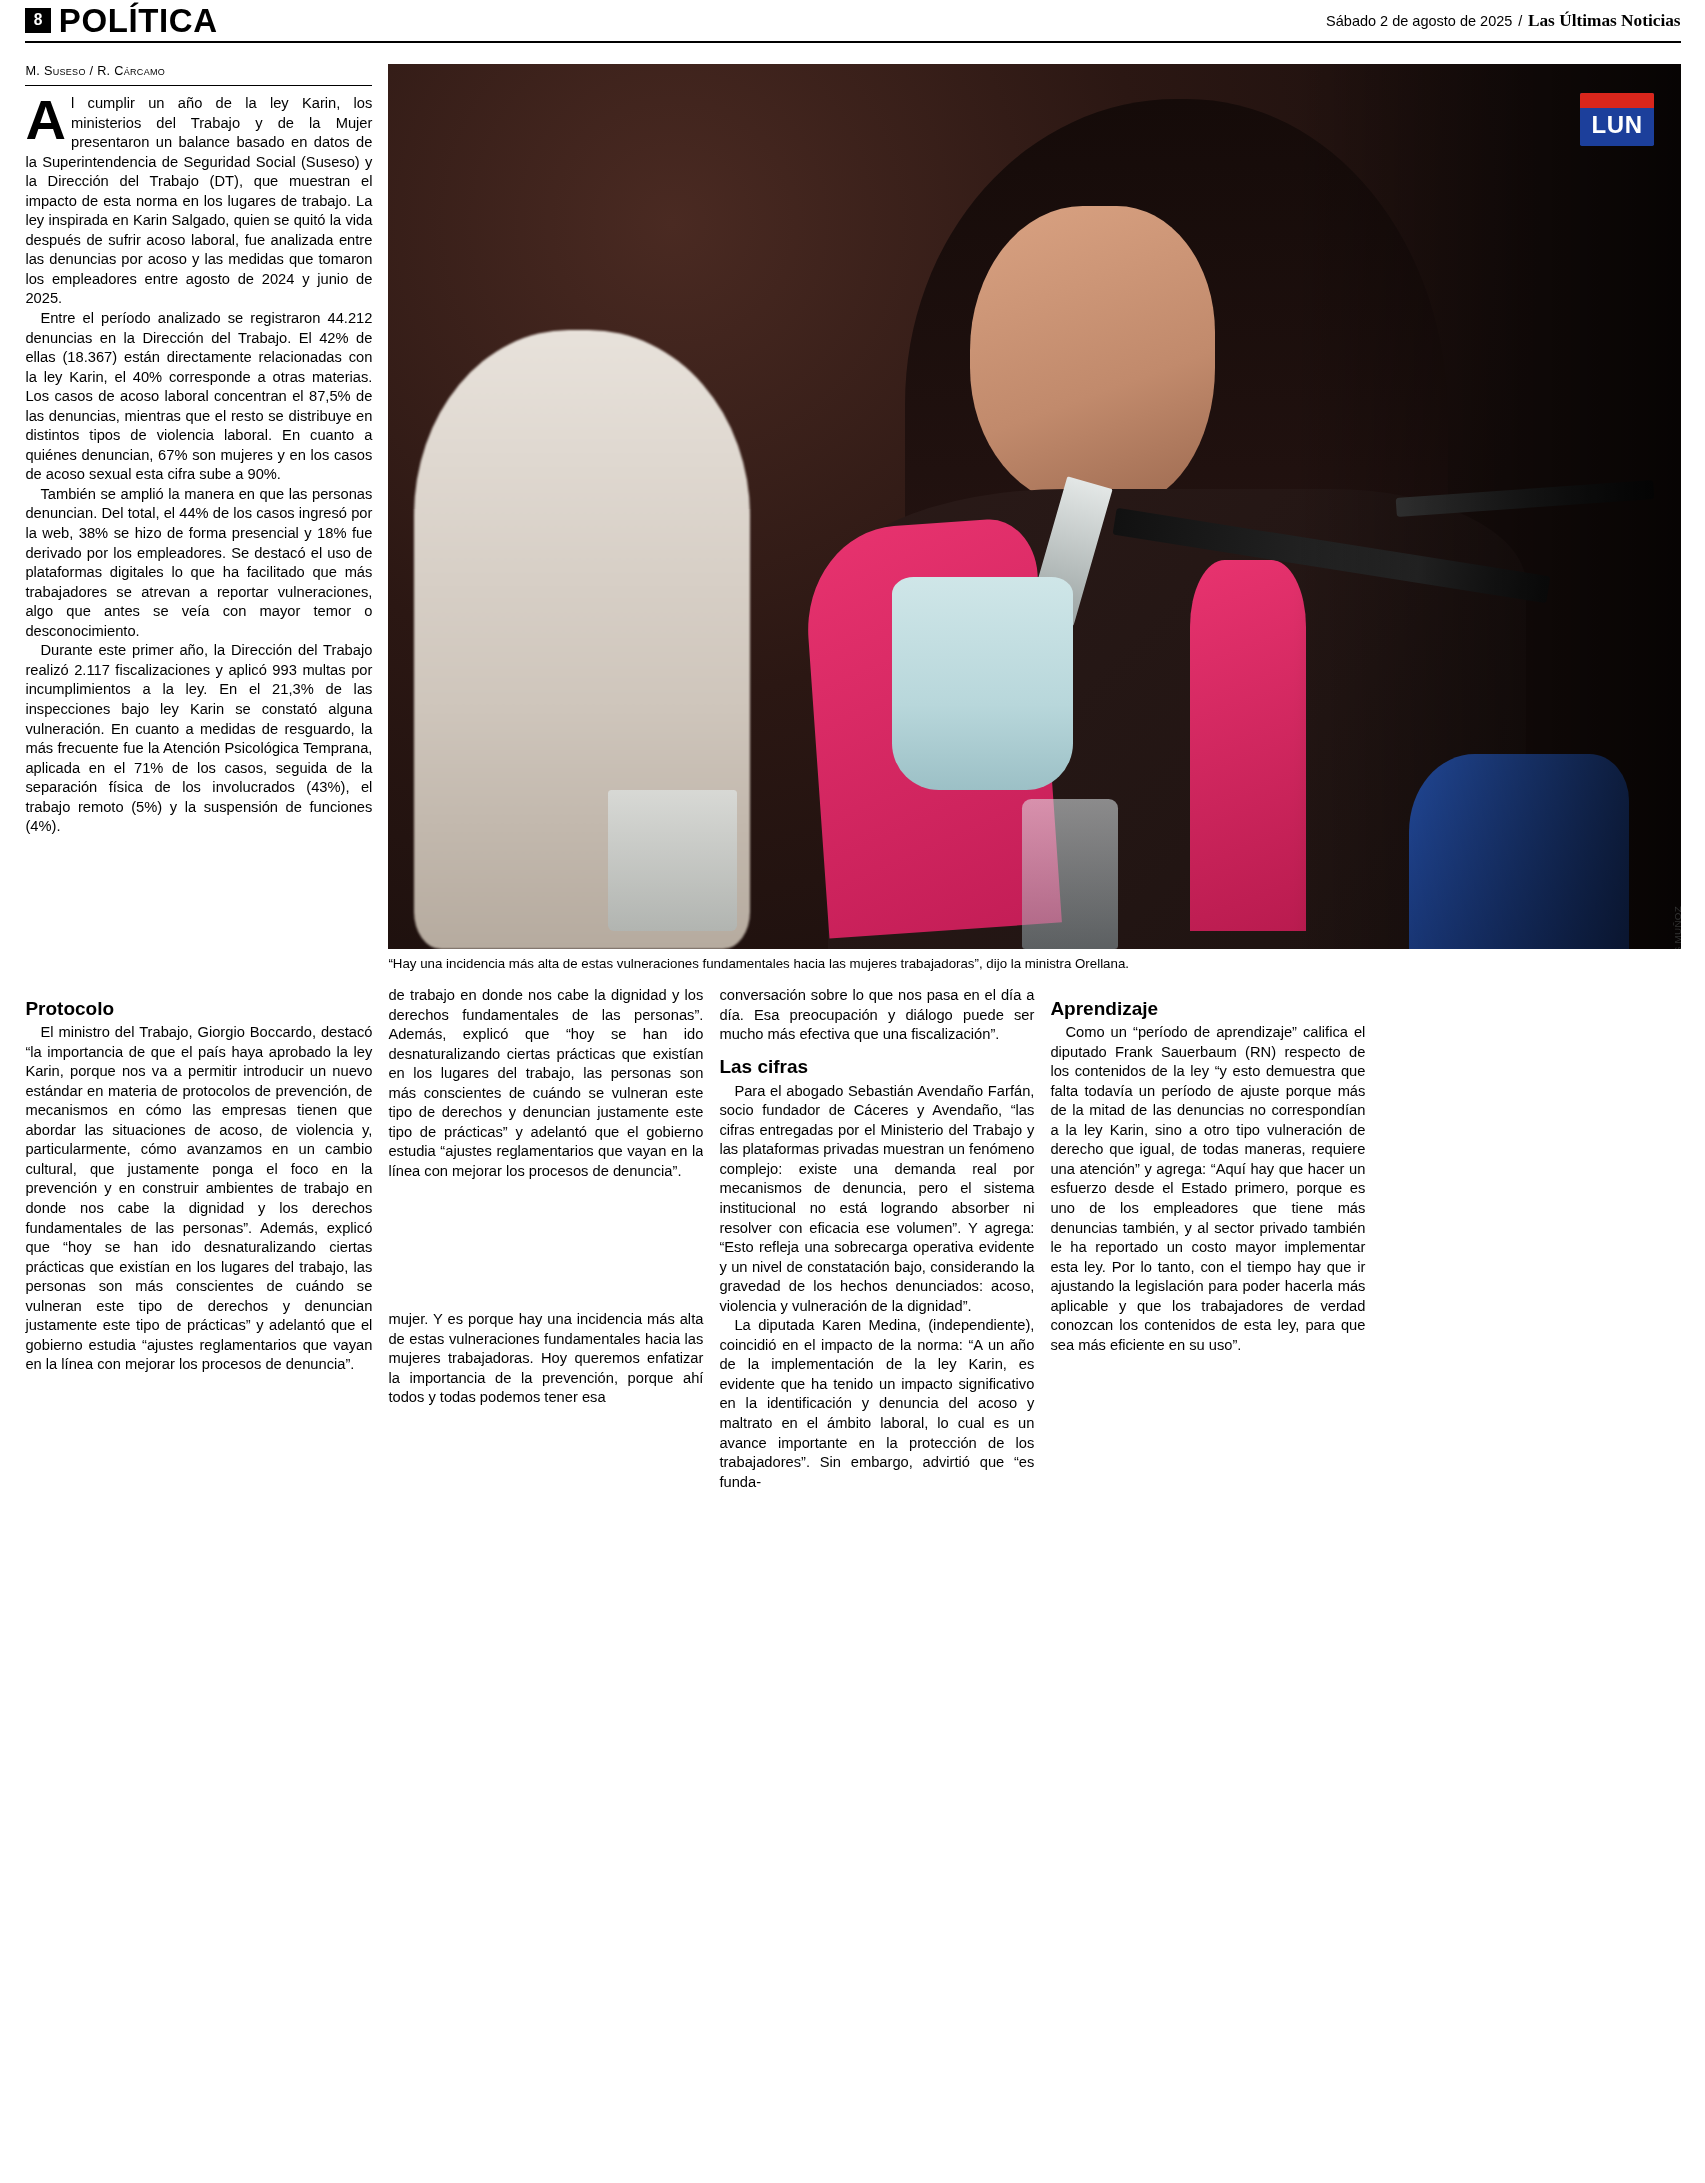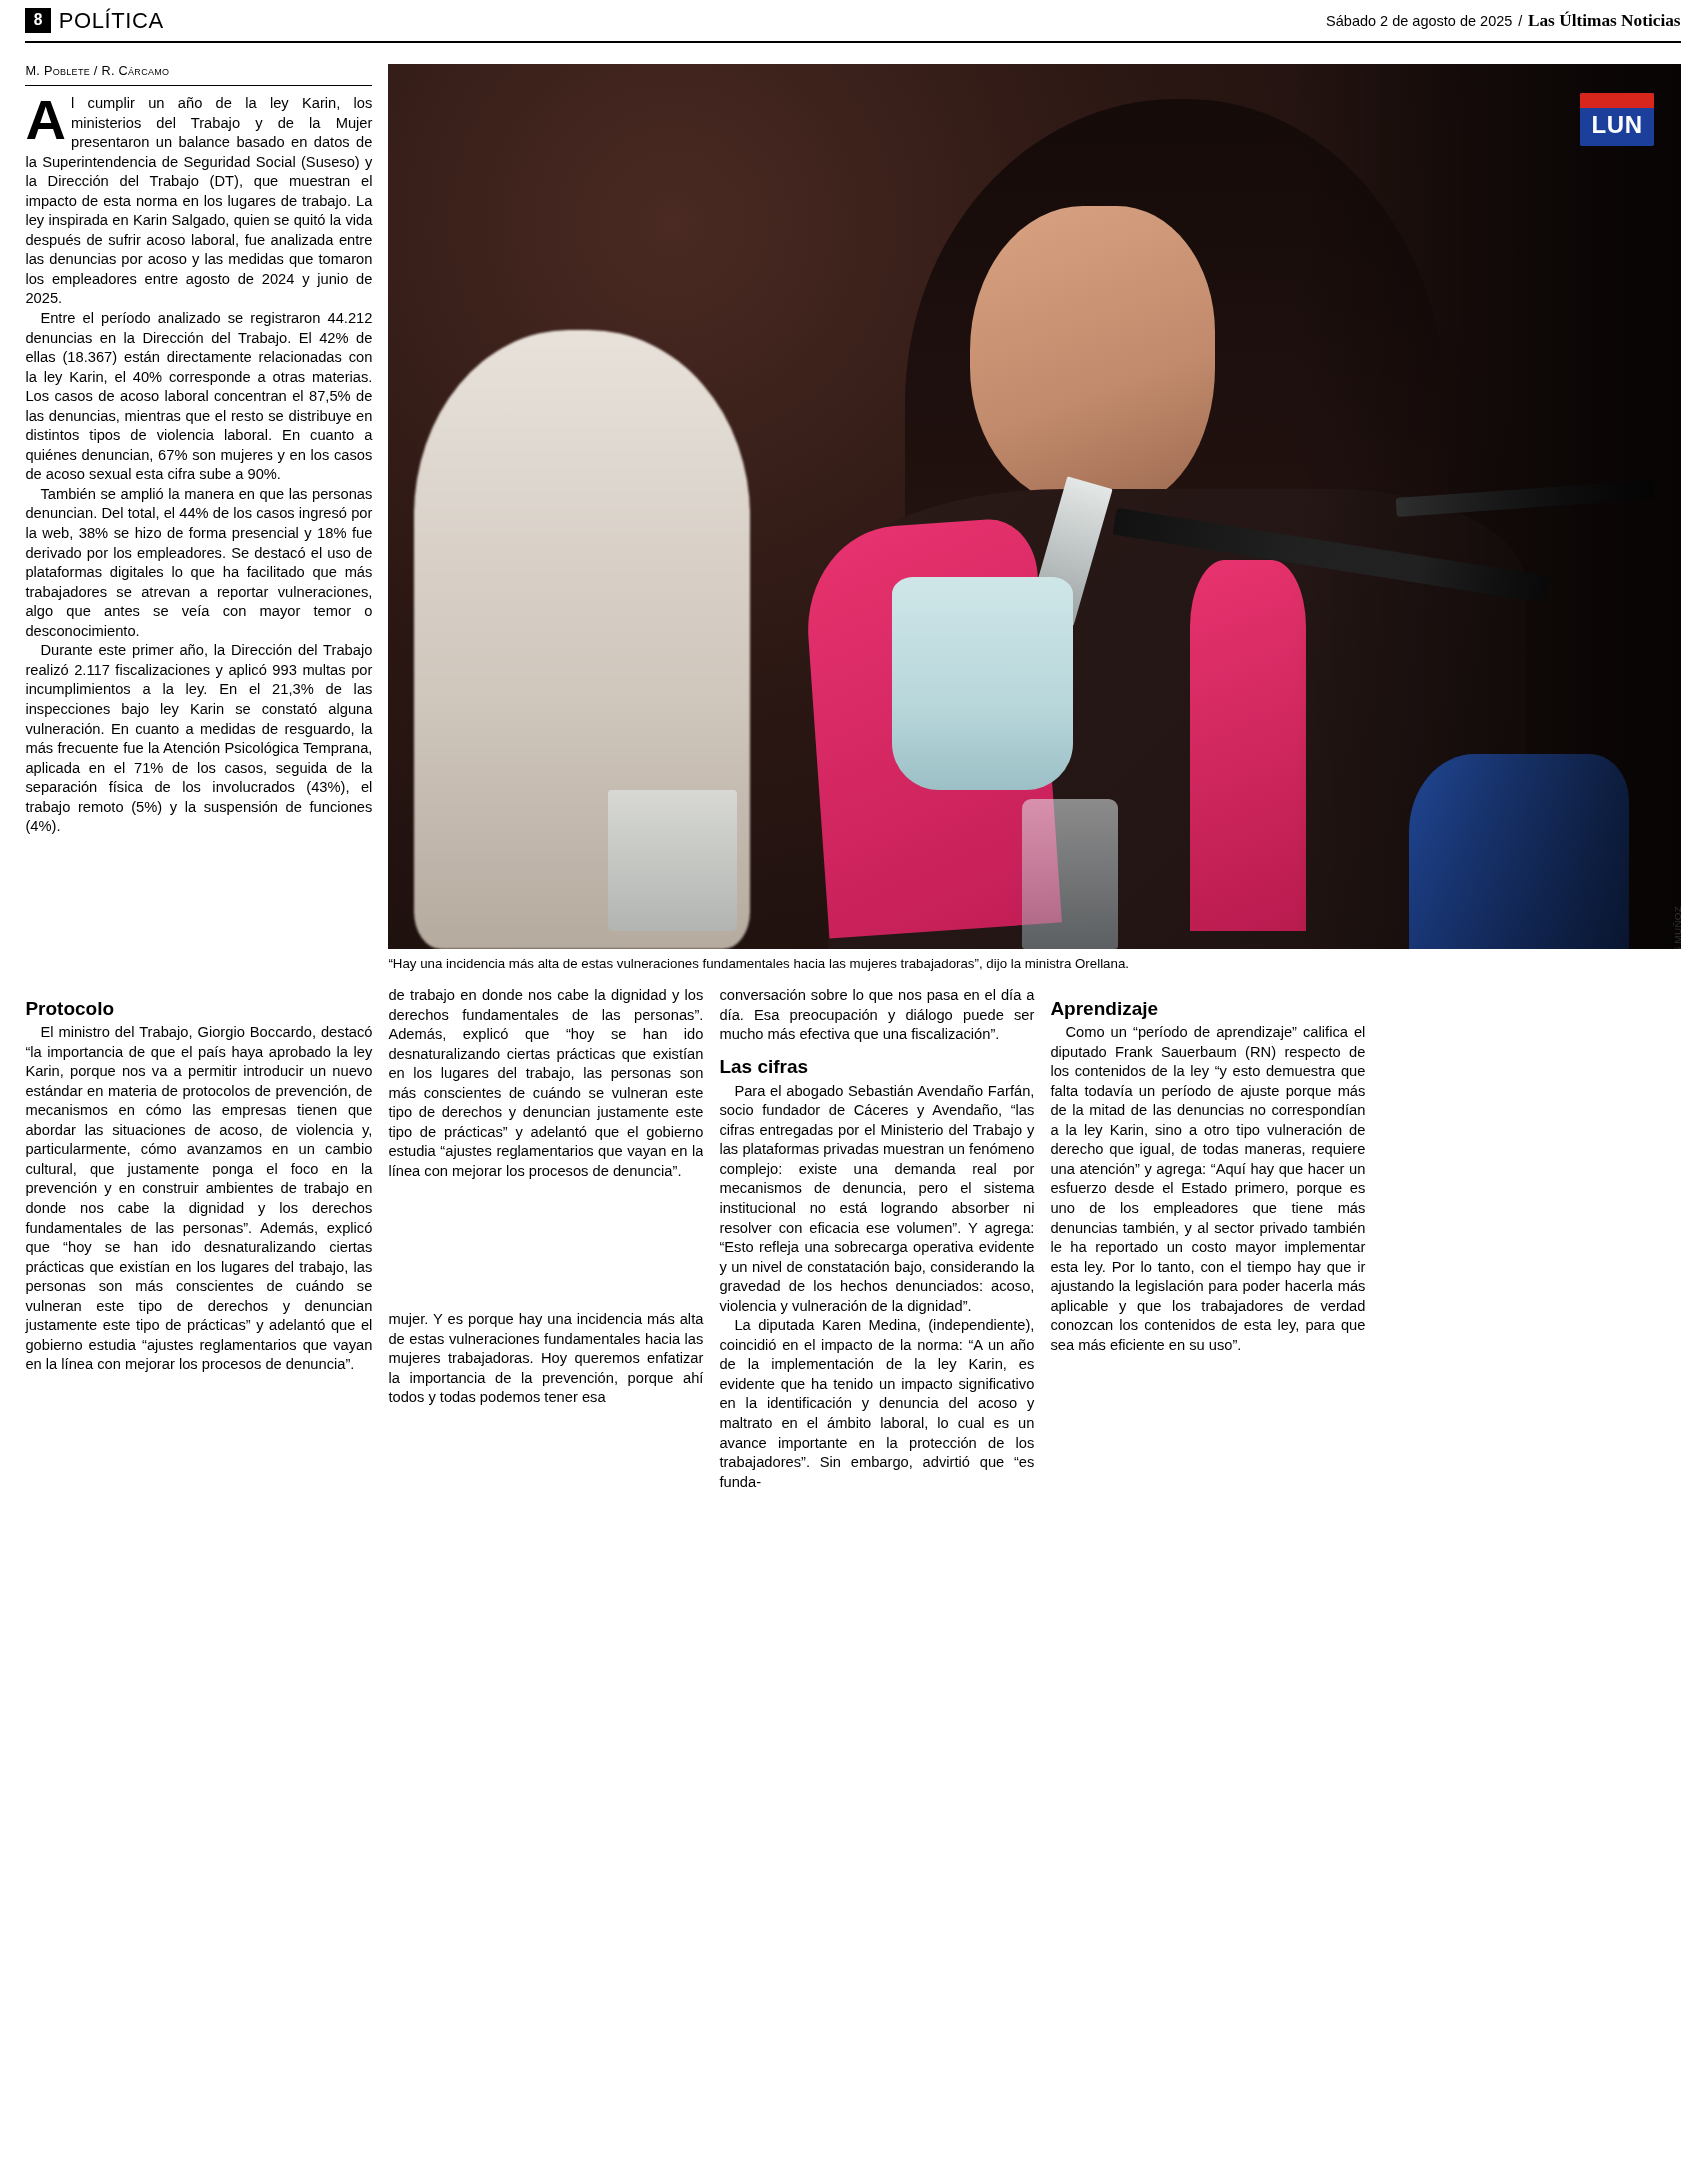--- a/index.html
+++ b/index.html
@@ -33,22 +33,22 @@
     background: #000;
     color: #fff;
     font-family: "Liberation Sans", sans-serif;
     font-size: 15.6px;
     font-weight: bold;
     display: flex; align-items: center; justify-content: center;
     margin-right: 8px;
   }
   .section-name {
     font-family: "Liberation Sans", sans-serif;
-    font-weight: normal;
-    font-size: 22px;
+    font-weight: bold;
+    font-size: 33px;
     letter-spacing: 0.6px;
   }
   .masthead-right {
     margin-left: auto;
     display: flex;
     align-items: baseline;
     gap: 5.8px;
     font-family: "Liberation Sans", sans-serif;
     font-size: 14.5px;
   }
@@ -282,21 +282,21 @@
       <span class="date">Sábado 2 de agosto de 2025</span>
       <span class="sep">/</span>
       <span class="paper">Las Últimas Noticias</span>
     </div>
   </div>
 
 
   <div class="upper">
 
     <div class="col-left">
-      <div class="byline smallcaps">M. Poblete / R. Cárcamo</div>
+      <div class="byline smallcaps">M. Suseso / R. Cárcamo</div>
       <div class="body-text" style="padding-top:8px;">
         <p class="first"><span class="dropcap">A</span><span>l cumplir un año de la ley Karin, los ministerios del Trabajo y de la Mujer presentaron un balance basado en datos de la Superintendencia de Seguridad Social (Suseso) y la Dirección del Trabajo (DT), que muestran el impacto de esta norma en los lugares de trabajo. La ley inspirada en Karin Salgado, quien se quitó la vida después de sufrir acoso laboral, fue analizada entre las denuncias por acoso y las medidas que tomaron los empleadores entre agosto de 2024 y junio de 2025.</span></p>
         <p>Entre el período analizado se registraron 44.212 denuncias en la Dirección del Trabajo. El 42% de ellas (18.367) están directamente relacionadas con la ley Karin, el 40% corresponde a otras materias. Los casos de acoso laboral concentran el 87,5% de las denuncias, mientras que el resto se distribuye en distintos tipos de violencia laboral. En cuanto a quiénes denuncian, 67% son mujeres y en los casos de acoso sexual esta cifra sube a 90%.</p>
         <p>También se amplió la manera en que las personas denuncian. Del total, el 44% de los casos ingresó por la web, 38% se hizo de forma presencial y 18% fue derivado por los empleadores. Se destacó el uso de plataformas digitales lo que ha facilitado que más trabajadores se atrevan a reportar vulneraciones, algo que antes se veía con mayor temor o desconocimiento.</p>
         <p>Durante este primer año, la Dirección del Trabajo realizó 2.117 fiscalizaciones y aplicó 993 multas por incumplimientos a la ley. En el 21,3% de las inspecciones bajo ley Karin se constató alguna vulneración. En cuanto a medidas de resguardo, la más frecuente fue la Atención Psicológica Temprana, aplicada en el 71% de los casos, seguida de la separación física de los involucrados (43%), el trabajo remoto (5%) y la suspensión de funciones (4%).</p>
       </div>
     </div>
 
     <div class="photo-wrap">
       <div class="photo">

